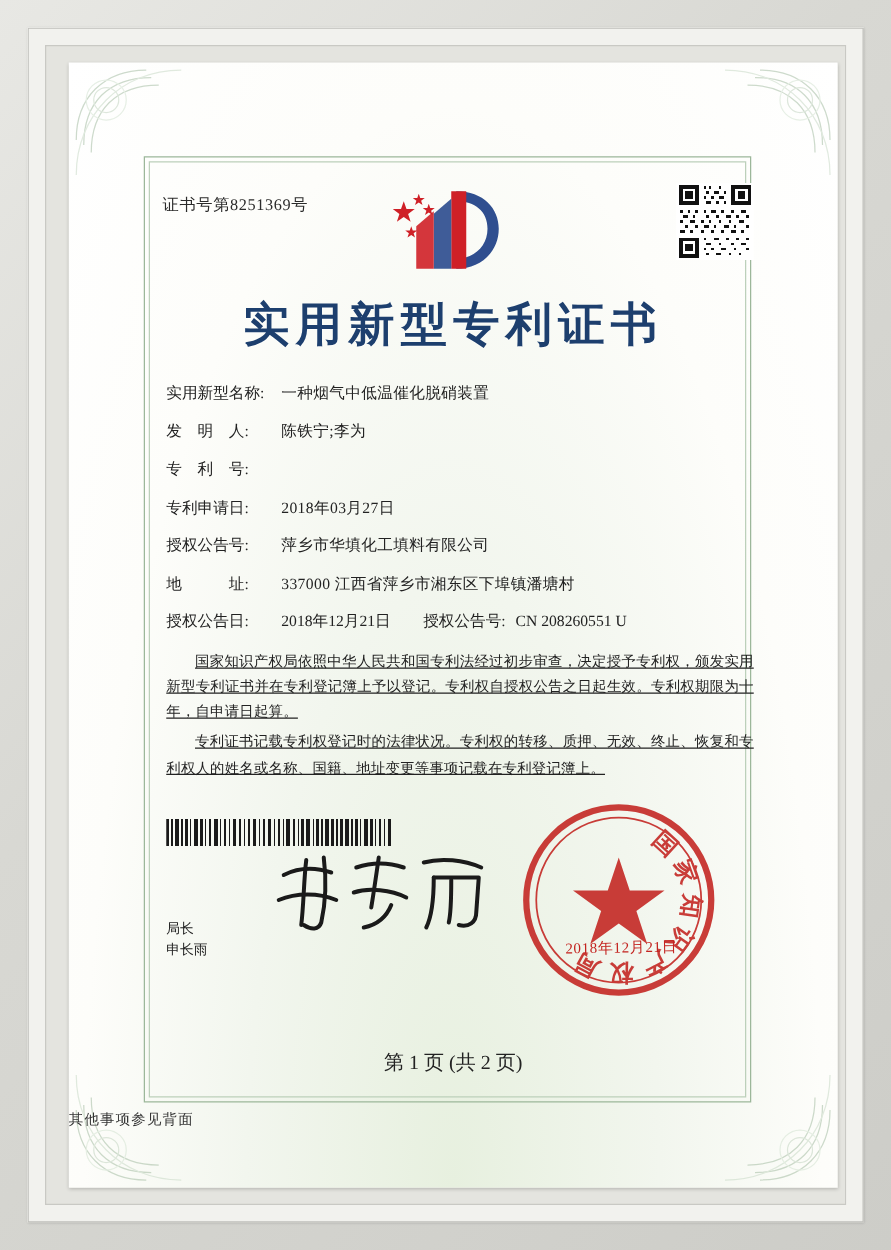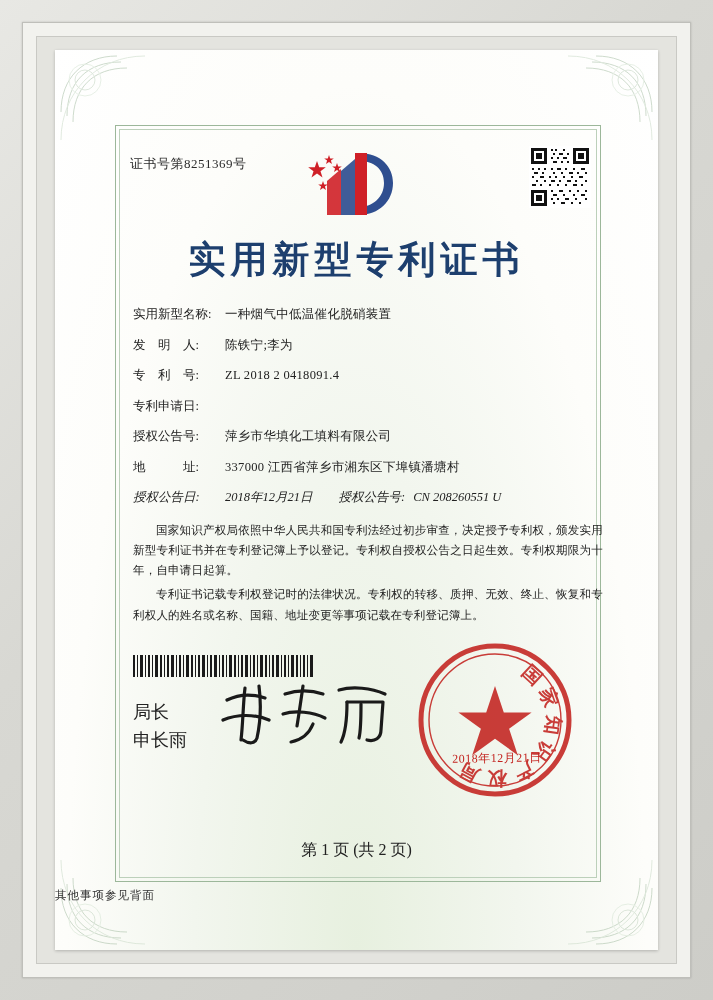--- a/index.html
+++ b/index.html
@@ -21,20 +21,21 @@
   .frame-bevel2{
     position:absolute;left:36px;top:36px;width:641px;height:928px;
     background:#e4e4df;
     box-shadow:inset 0 0 0 1px #c9c9c4;
   }
   .paper{
     position:absolute;left:55px;top:50px;width:603px;height:900px;
     background:
       radial-gradient(ellipse at 50% 100%, #e7f0df 0%, #f2f6ee 38%, #fdfdfa 68%, #ffffff 100%);
     box-shadow:0 1px 3px rgba(0,0,0,.22);
+    padding-left:12px;
   }
   
   .corner{
     position:absolute;width:92px;height:92px;pointer-events:none;opacity:.5;
   }
   .corner svg{display:block;}
   .inner-border{
     position:absolute;left:60px;top:75px;width:484px;height:755px;
     border:1px solid #9cb79a;
   }
@@ -67,34 +68,34 @@
     position:absolute;left:78px;top:258px;width:470px;
     font-size:12.5px;color:#222;line-height:1;
   }
   .field-row{
     display:flex;align-items:flex-end;margin-bottom:18px;
   }
   .field-label{
     width:92px;flex:0 0 92px;letter-spacing:0px;white-space:nowrap;
   }
   .field-value{flex:1;letter-spacing:.3px;}
-  .field-row.dual{font-style:italic;}
+  .field-row.dual{}
   .dual .seg2{margin-left:26px;display:flex;align-items:baseline;}
   .dual .seg2 .l{white-space:nowrap;margin-right:8px;}
   .para{
     position:absolute;left:78px;top:470px;width:470px;
     font-size:11.5px;line-height:1.75;color:#222;text-align:justify;
     letter-spacing:.2px;
   }
-  .para p{margin:0 0 4px 0;text-indent:2em;}
+  .para p{margin:0 0 4px 0;text-indent:2em;text-decoration:underline;}
   .barcode{
     position:absolute;left:78px;top:605px;width:183px;height:22px;
   }
   .sign-block{
-    position:absolute;left:78px;top:649px;font-size:18px;color:#222;line-height:1.55;
+    position:absolute;left:78px;top:686px;font-size:11px;color:#222;line-height:1.55;font-family:Liberation Mono, monospace;
   }
   .signature{
     position:absolute;left:158px;top:630px;width:190px;height:70px;
   }
   .seal{
     position:absolute;left:360px;top:590px;width:160px;height:160px;
   }
   .seal-date{
     position:absolute;left:372px;top:700px;width:140px;text-align:center;
     color:#c3231f;font-size:12px;letter-spacing:.5px;
@@ -280,24 +281,24 @@
       <div class="field-row">
         <span class="field-label">实用新型名称:</span>
         <span class="field-value">一种烟气中低温催化脱硝装置</span>
       </div>
       <div class="field-row">
         <span class="field-label">发　明　人:</span>
         <span class="field-value">陈铁宁;李为</span>
       </div>
       <div class="field-row">
         <span class="field-label">专　利　号:</span>
-        <span class="field-value">ZL 2018 2 0418091.4</span>
       </div>
       <div class="field-row">
         <span class="field-label">专利申请日:</span>
+        <span class="field-value">2018年03月27日</span>
       </div>
       <div class="field-row">
         <span class="field-label">授权公告号:</span>
         <span class="field-value">萍乡市华填化工填料有限公司</span>
       </div>
       <div class="field-row">
         <span class="field-label">地　　　址:</span>
         <span class="field-value">337000 江西省萍乡市湘东区下埠镇潘塘村</span>
       </div>
       <div class="field-row dual">

